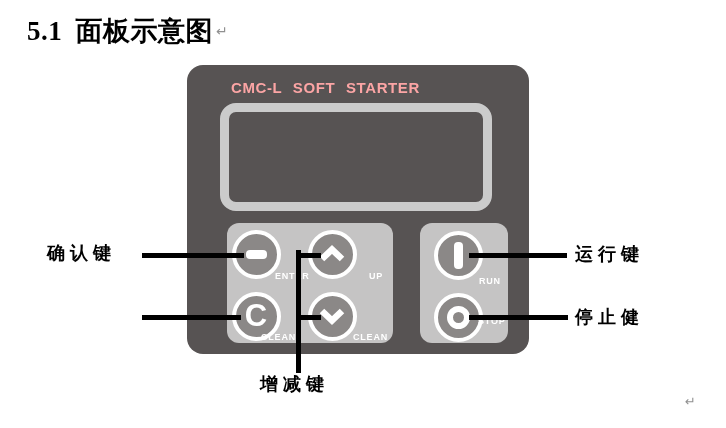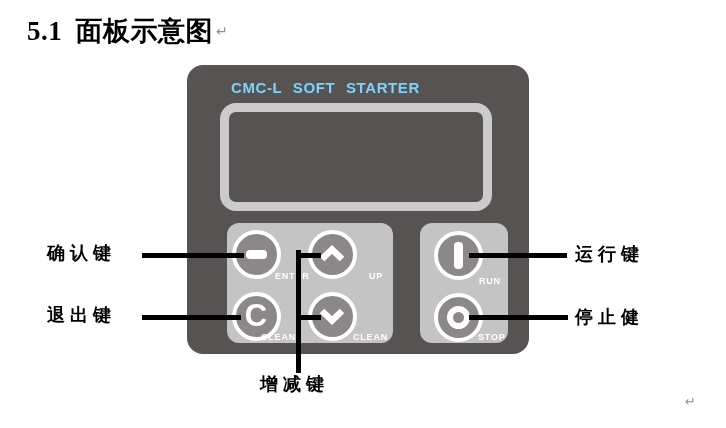--- a/index.html
+++ b/index.html
@@ -23,21 +23,21 @@
     position:absolute; left:685px; top:394px; color:#909090;
     font-size:13px; font-family:"DejaVu Sans", sans-serif;
   }
 
   
   .panel {
     position:absolute; left:187px; top:65px; width:342px; height:289px;
     background:#575353; border-radius:16px;
   }
   .panel-title {
-    position:absolute; left:44px; top:14px; color:#7dd3fc; font-weight:bold;
+    position:absolute; left:44px; top:14px; color:#fca5a5; font-weight:bold;
     font-size:15px; letter-spacing:0.6px; word-spacing:6px; white-space:nowrap;
   }
   .display {
     position:absolute; left:33px; top:38px; width:272px; height:108px;
     box-sizing:border-box; border:9px solid #cbcbcb; border-radius:16px;
     background:#575353;
   }
   .group { position:absolute; background:#c5c4c4; border-radius:12px; }
   .group-left  { left:40px;  top:158px; width:166px; height:120px; }
   .group-right { left:233px; top:158px; width:88px;  height:120px; }
@@ -56,21 +56,21 @@
 
   .key-label {
     position:absolute; color:#ffffff; font-weight:bold; font-size:9px;
     letter-spacing:0.8px; line-height:9px; white-space:nowrap;
   }
   .lbl-enter { left:88px;  top:207px; }
   .lbl-up    { left:174px; top:207px;padding-left:8px; }
   .lbl-clean { left:74px;  top:268px; }
   .lbl-down  { left:166px; top:268px; }
   .lbl-run   { left:292px; top:212px; }
-  .lbl-stop  { left:291px; top:268px; }
+  .lbl-stop  { left:291px; top:252px; }
 
   .glyph-minus { width:21px; height:9px;  background:#ffffff; border-radius:4px; }
   .glyph-bar   { width:9px;  height:27px; background:#ffffff; border-radius:4px; }
   .glyph-ring  {
     width:23px; height:23px; box-sizing:border-box;
     border:6px solid #ffffff; border-radius:50%;
   }
   .glyph-letter {
     color:#ffffff; font-weight:bold; font-size:31px; line-height:1;
     font-family:"Liberation Sans", sans-serif; transform:translateY(-1px);
@@ -152,20 +152,19 @@
 
   <div class="cline cline-confirm"></div>
   <div class="cline cline-exit"></div>
   <div class="cline cline-run"></div>
   <div class="cline cline-stop"></div>
   <div class="cline cline-ud-v"></div>
   <div class="cline cline-ud-a"></div>
   <div class="cline cline-ud-b"></div>
 
   <div class="clabel clabel-confirm">确认键</div>
-  <div class="clabel clabel-exit">退出键</div>
   <div class="clabel clabel-stop">停止健</div>
   <div class="clabel clabel-run">运行键</div>
   <div class="clabel clabel-updown">增减键</div>
 
   <span class="pmark-bottom">↵</span>
 
 </div>
 
 </body></html>

